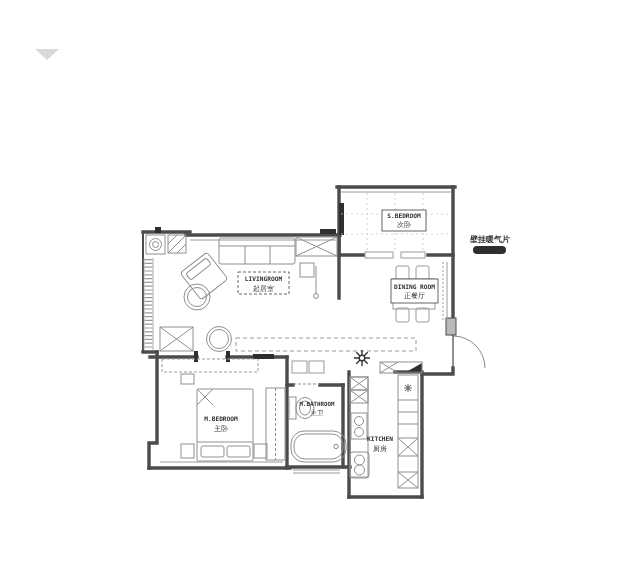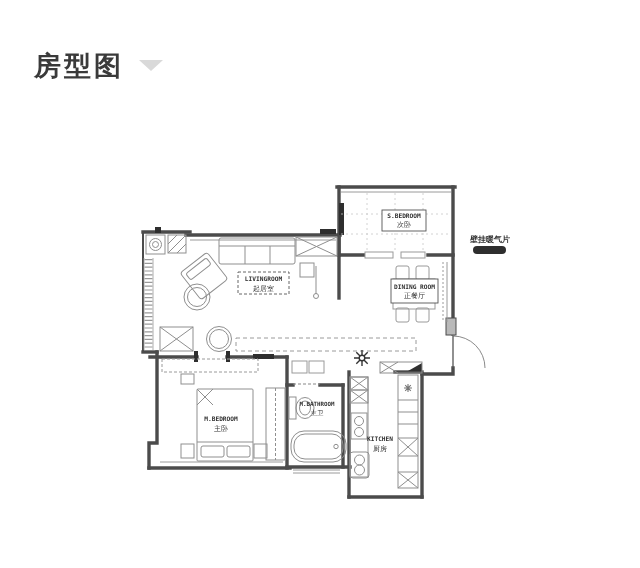--- a/index.html
+++ b/index.html
@@ -12,21 +12,20 @@
   .chevron{width:26px;height:14px;}
   .plan-wrap{position:absolute;left:0;top:0;width:640px;height:472px;}
   svg text{font-family:"DejaVu Sans Mono","Liberation Mono",monospace;fill:#303030;}
   svg text.zh{font-family:"DejaVu Sans","Liberation Sans",sans-serif;}
   .ann-text{font-family:"DejaVu Sans","Liberation Sans",sans-serif;font-weight:700;}
 </style>
 </head>
 <body>
 
 <div class="header">
-  <div class="page-title">房型图</div>
   <svg class="chevron" viewBox="0 0 26 14">
     <polygon points="1,1 25,1 13,12" fill="#d9d9d9"></polygon>
   </svg>
 </div>
 
 <div class="plan-wrap">
 <svg width="640" height="568" viewBox="0 0 640 568">
 
   <g stroke="#4b4b4b" stroke-width="3.4" fill="none" stroke-linecap="square">
 

